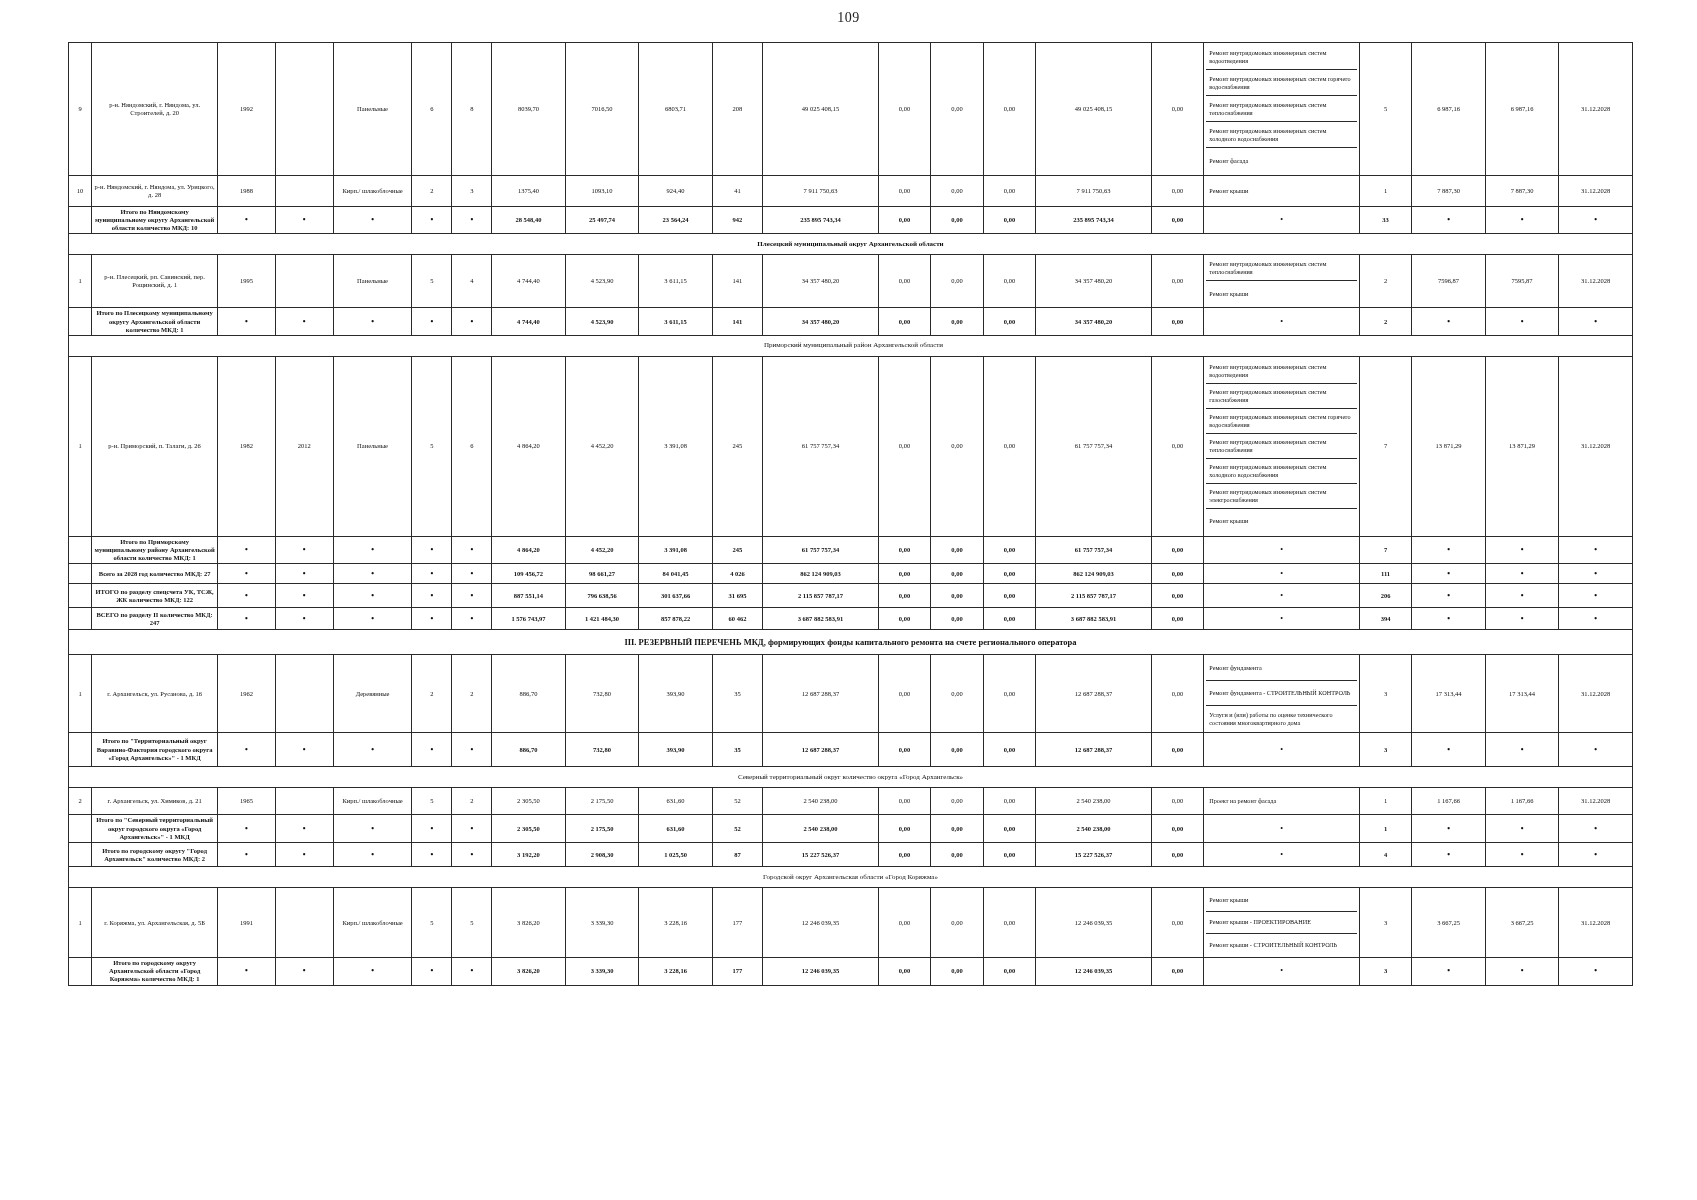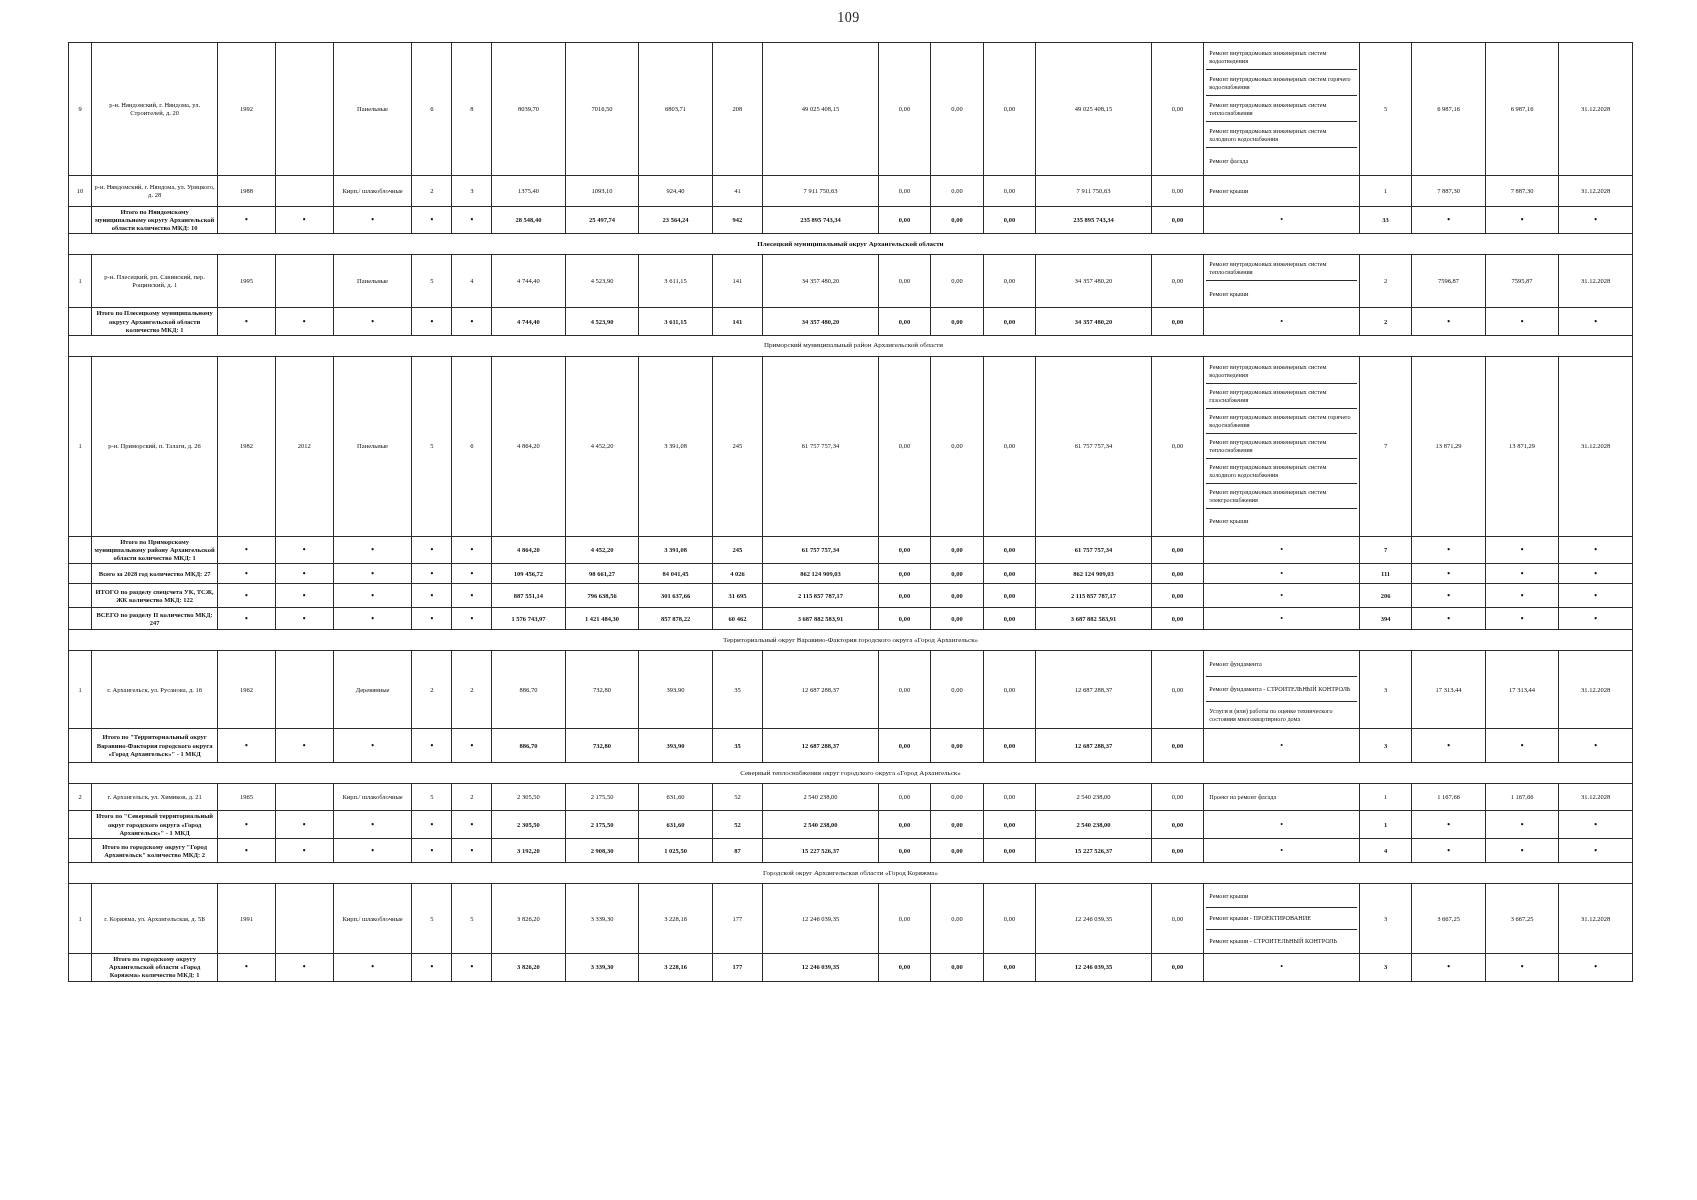--- a/index.html
+++ b/index.html
@@ -354,21 +354,21 @@
             <td class="bold">0,00</td>
             <td class="bold">3 687 882 583,91</td>
             <td class="bold">0,00</td>
             <td class="dot" style="text-align: center; vertical-align: middle;">•</td>
             <td class="bold">394</td>
             <td class="bold dot">•</td>
             <td class="bold dot">•</td>
             <td class="bold dot">•</td>
           </tr>
           <tr>
-            <td colspan="22" class="sec" style="height: 18px;">Территориальный округ Варавино-Фактория городского округа «Город Архангельск»</td>
+            <td colspan="22" class="sec-strong" style="height: 22px;">III. РЕЗЕРВНЫЙ ПЕРЕЧЕНЬ МКД, формирующих фонды капитального ремонта на счете регионального оператора</td>
           </tr>
           <tr style="height: 78px;">
             <td>1</td>
             <td class="l">г. Архангельск, ул. Русанова, д. 16</td>
             <td>1962</td>
             <td></td>
             <td>Деревянные</td>
             <td>2</td>
             <td>2</td>
             <td>886,70</td>
@@ -411,21 +411,21 @@
             <td class="bold">0,00</td>
             <td class="bold">12 687 288,37</td>
             <td class="bold">0,00</td>
             <td class="dot" style="text-align: center; vertical-align: middle;">•</td>
             <td class="bold">3</td>
             <td class="bold dot">•</td>
             <td class="bold dot">•</td>
             <td class="bold dot">•</td>
           </tr>
           <tr>
-            <td colspan="22" class="sec" style="height: 18px;">Северный теплоснабжения округ городского округа «Город Архангельск»</td>
+            <td colspan="22" class="sec" style="height: 18px;">Северный территориальный округ количество округа «Город Архангельск»</td>
           </tr>
           <tr style="height: 26px;">
             <td>2</td>
             <td class="l">г. Архангельск, ул. Химиков, д. 21</td>
             <td>1965</td>
             <td></td>
             <td>Кирп./ шлакоблочные</td>
             <td>5</td>
             <td>2</td>
             <td>2 305,50</td>

